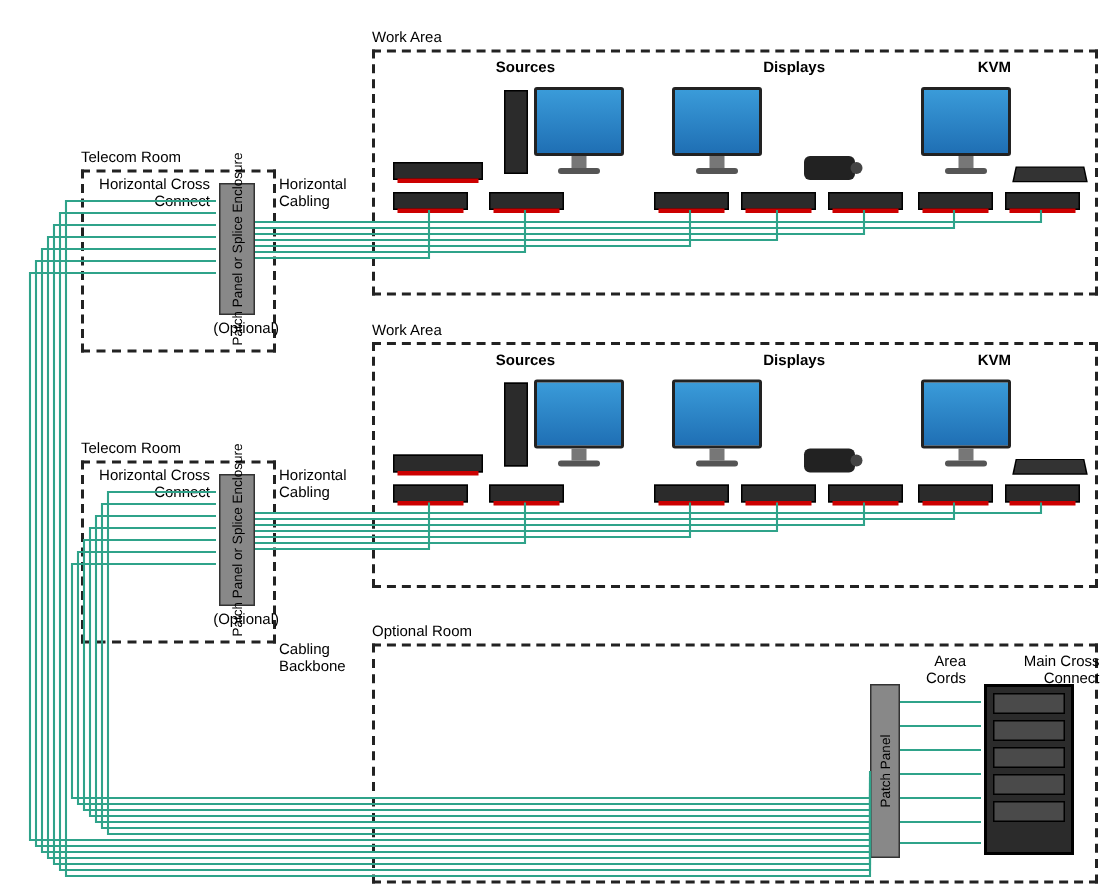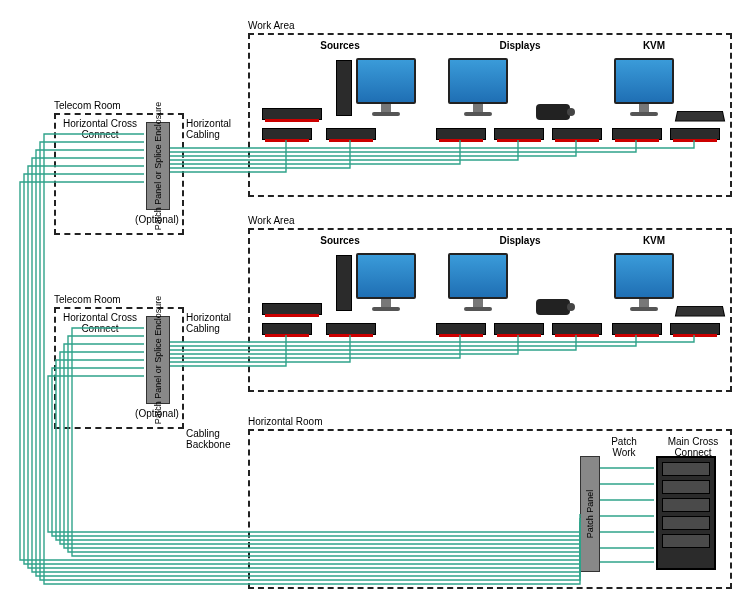--- a/index.html
+++ b/index.html
@@ -1,19 +1,19 @@
 <!DOCTYPE html>
 <html><head>
 <meta charset="utf-8">
 <style>
   html,body{margin:0;padding:0;background:#fff;font-family:Arial,Helvetica,sans-serif;font-size:10px;color:#000}
   .stage{position:relative;width:740px;height:595px}
   .box{position:absolute;border:2px dashed #222;background:transparent}
   .title{position:absolute;font-weight:normal}
-  .lbl{position:absolute;text-align:center;line-height:1.1}
+  .lbl{position:absolute;text-align:right;line-height:1.1}
   .patch{position:absolute;background:#888;border:1px solid #333}
   .patch span{position:absolute;left:50%;top:50%;transform:translate(-50%,-50%) rotate(-90deg);white-space:nowrap;font-size:9px;color:#000}
   .monitor{position:absolute}
   .monitor .screen{width:56px;height:42px;background:linear-gradient(#3a9bd9,#1f6fb4);border:2px solid #222;border-radius:2px}
   .monitor .stand{width:10px;height:8px;background:#777;margin:0 auto}
   .monitor .base{width:28px;height:4px;background:#555;margin:0 auto;border-radius:2px}
   .rackdev{position:absolute;height:10px;background:#2b2b2b;border:1px solid #000}
   .rackdev:after{content:"";position:absolute;left:2px;right:2px;bottom:-3px;height:3px;background:#c00}
   .tower{position:absolute;width:14px;height:54px;background:#2b2b2b;border:1px solid #000}
   .proj{position:absolute;width:34px;height:16px;background:#222;border-radius:4px}
@@ -110,23 +110,23 @@
 
 <div class="monitor" style="left:614px;top:253px">
       <div class="screen"></div>
       <div class="stand"></div>
       <div class="base"></div>
     </div>
 <div class="kbd" style="left:676px;top:305px"></div>
 <div class="rackdev" style="left:612px;top:323px;width:48px"></div>
 <div class="rackdev" style="left:670px;top:323px;width:48px"></div>
 
-<div class="title" style="left:248px;top:416px">Horizontal Room</div>
+<div class="title" style="left:248px;top:416px">Optional Room</div>
 <div class="box" style="left:248px;top:429px;width:480px;height:156px"></div>
-<div class="lbl" style="left:604px;top:436px;width:40px">Patch Work</div>
+<div class="lbl" style="left:604px;top:436px;width:40px">Area Cords</div>
 <div class="lbl" style="left:653px;top:436px;width:80px">Main Cross Connect</div>
 <div class="patch" style="left:580px;top:456px;width:18px;height:114px">
   <span>Patch Panel</span>
 </div>
 <div class="server" style="left:656px;top:456px">
   <div class="slot"></div>
   <div class="slot"></div>
   <div class="slot"></div>
   <div class="slot"></div>
   <div class="slot"></div>

